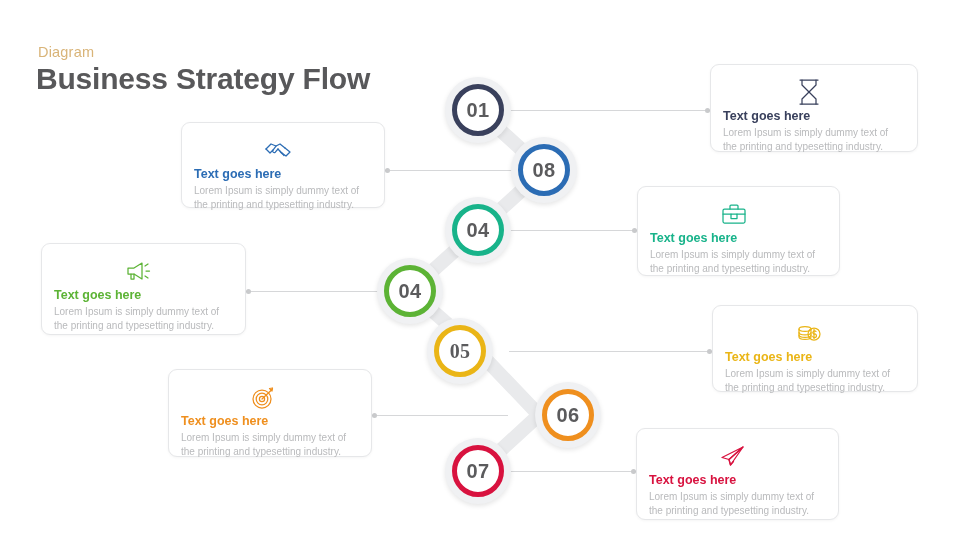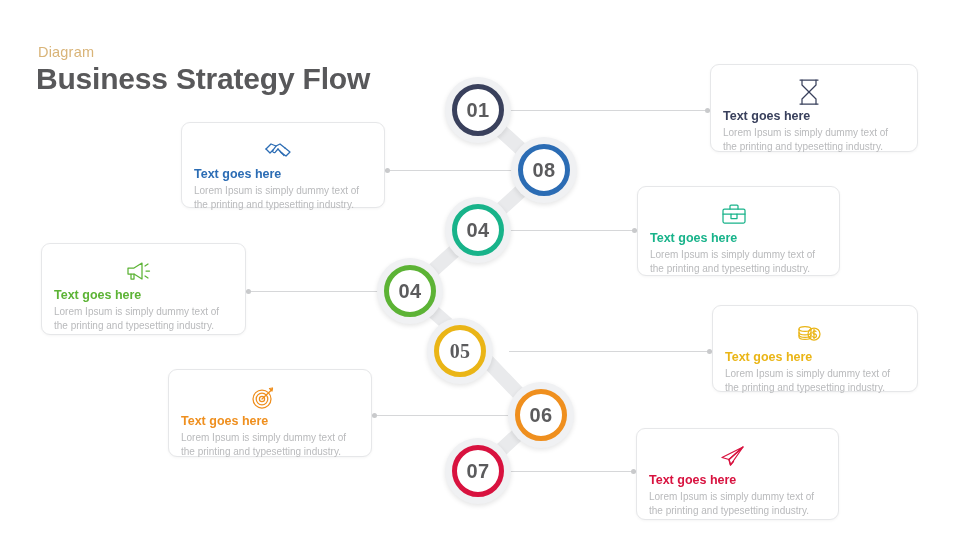--- a/index.html
+++ b/index.html
@@ -170,21 +170,21 @@
       <div class="node" style="left: 377px; top: 258px;">
         <div class="node-inner" style="border-color: rgb(92, 179, 53); text-align: center;">
           <span class="node-num">04</span>
         </div>
       </div>
       <div class="node" style="left: 427px; top: 318px; font-family: Liberation Serif, serif;">
         <div class="node-inner" style="border-color: rgb(234, 181, 22);">
           <span class="node-num">05</span>
         </div>
       </div>
-      <div class="node" style="left: 508px; top: 382px;">
+      <div class="node" style="left: 535px; top: 382px;">
         <div class="node-inner" style="border-color: rgb(239, 143, 30);">
           <span class="node-num">06</span>
         </div>
       </div>
       <div class="node" style="left: 445px; top: 438px;">
         <div class="node-inner" style="border-color: rgb(216, 18, 63);">
           <span class="node-num">07</span>
         </div>
       </div>
     </div>

